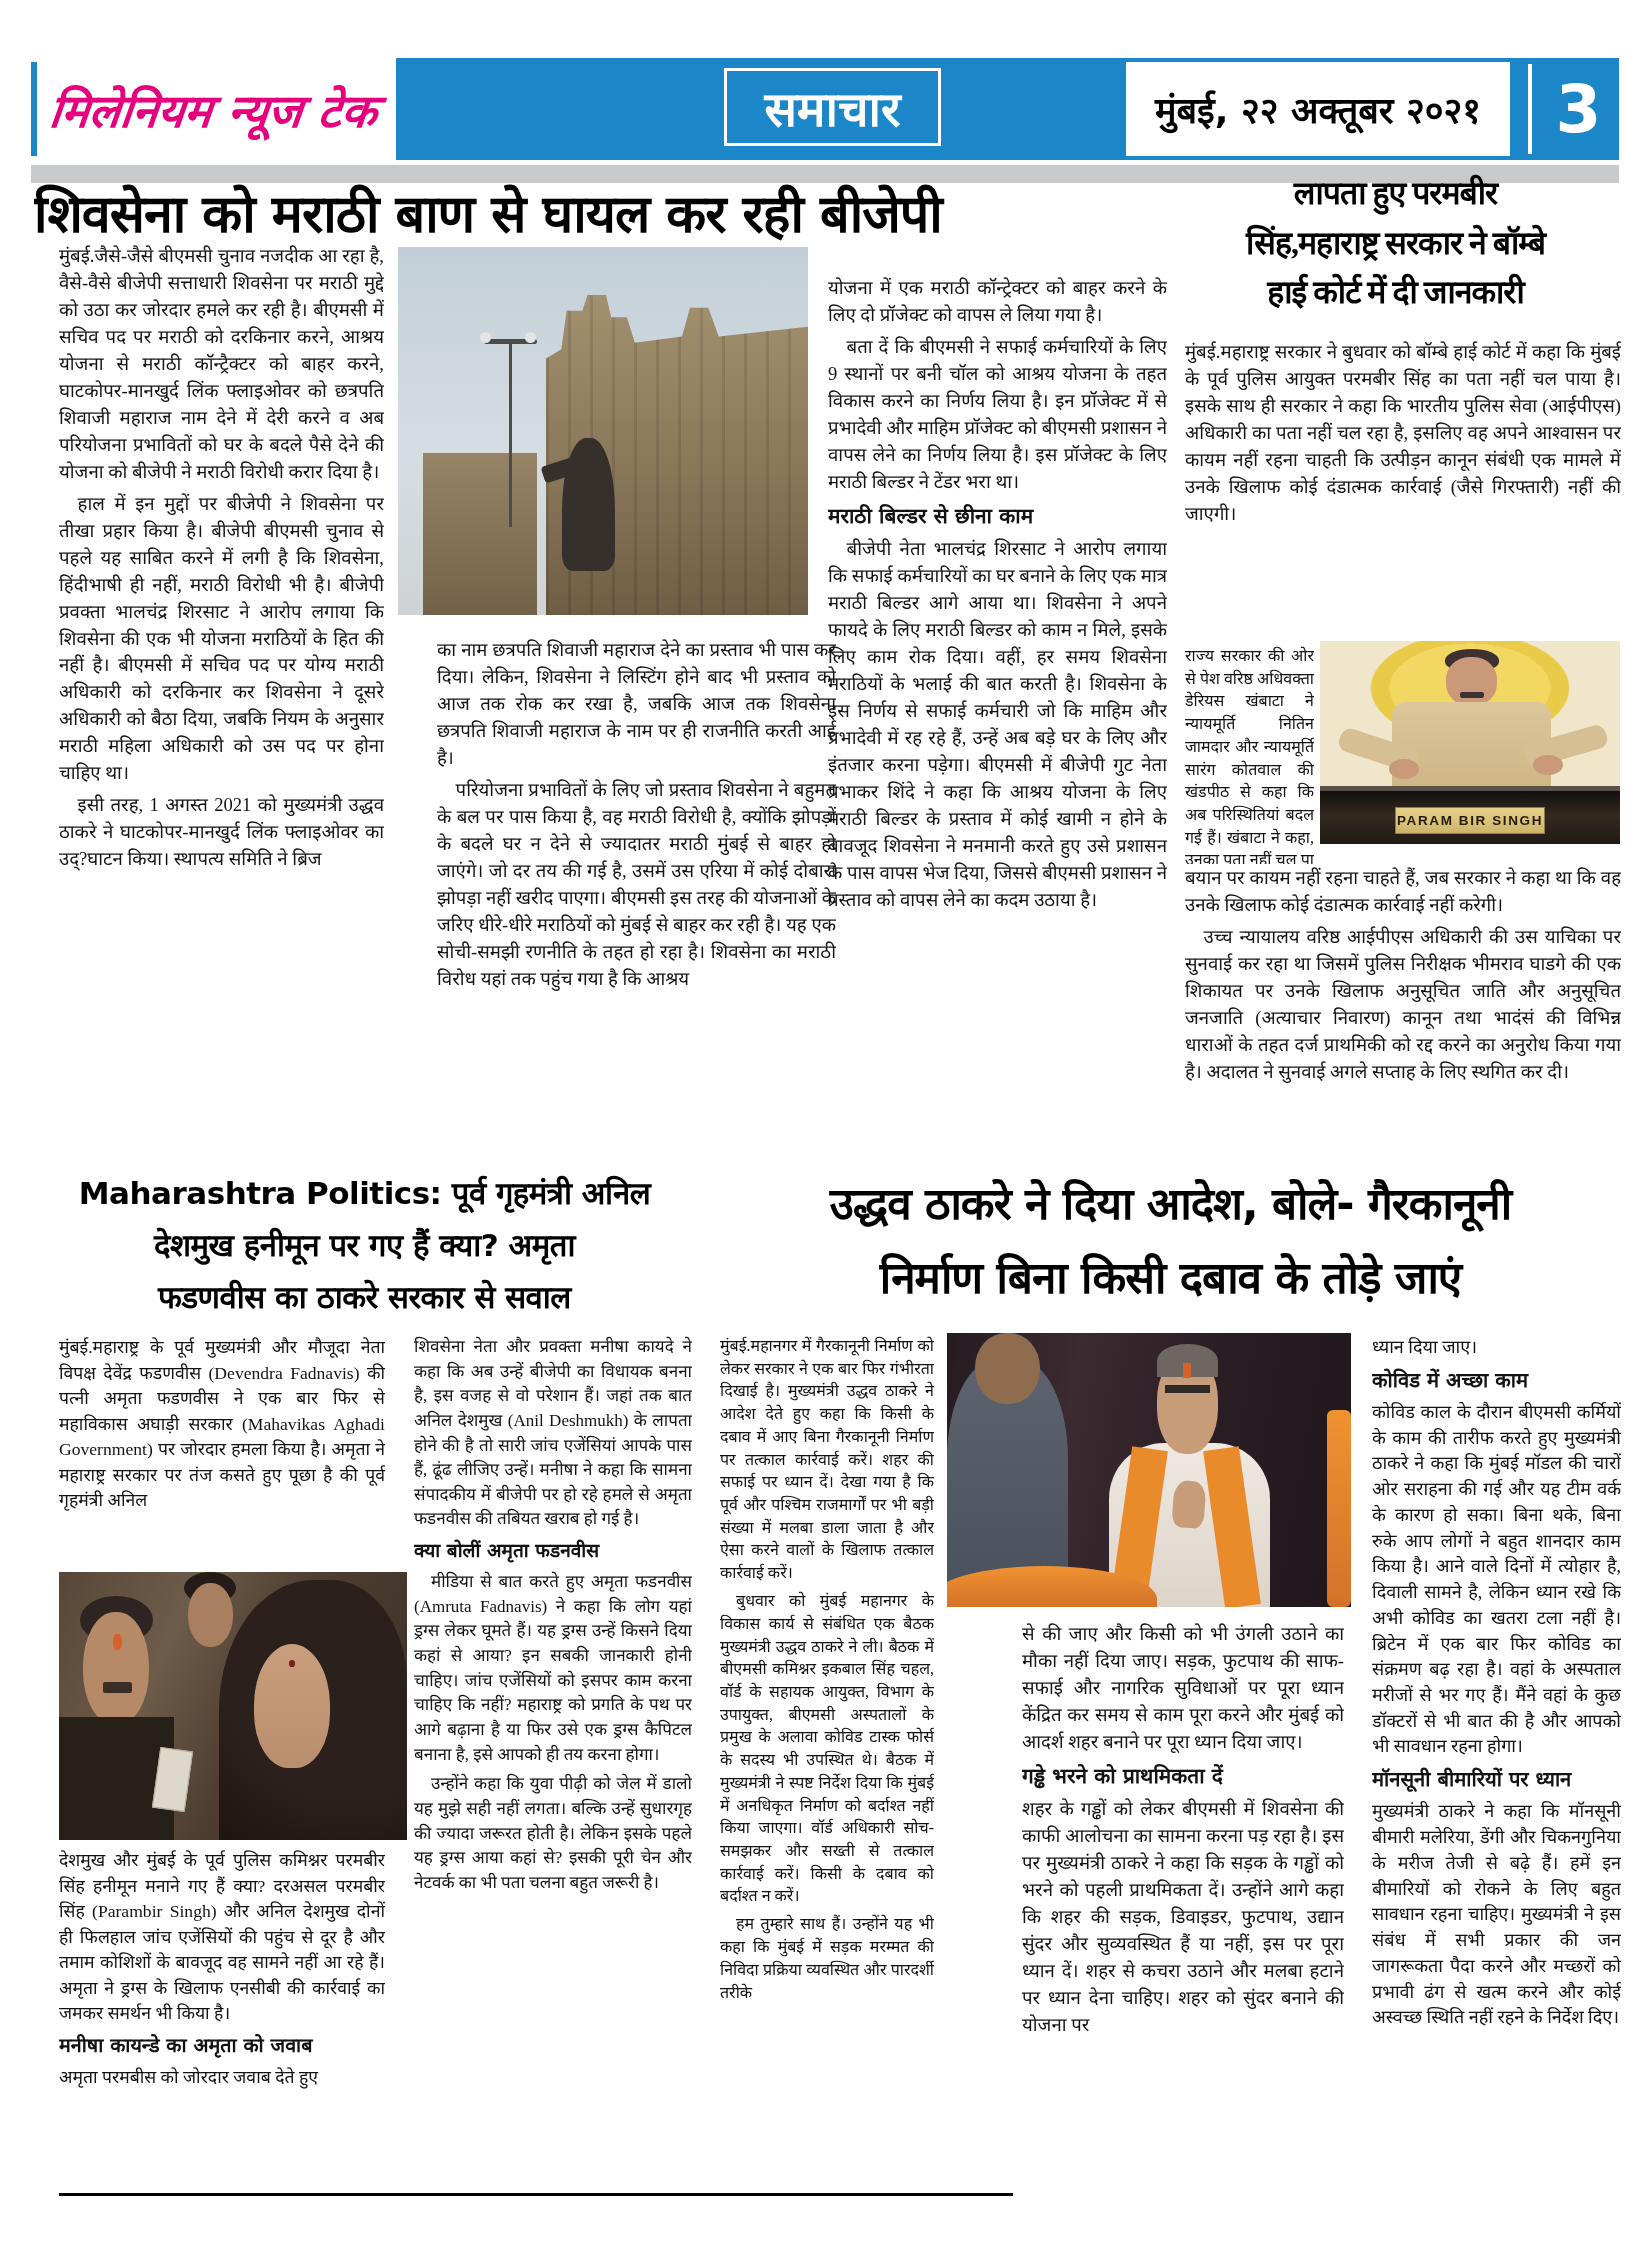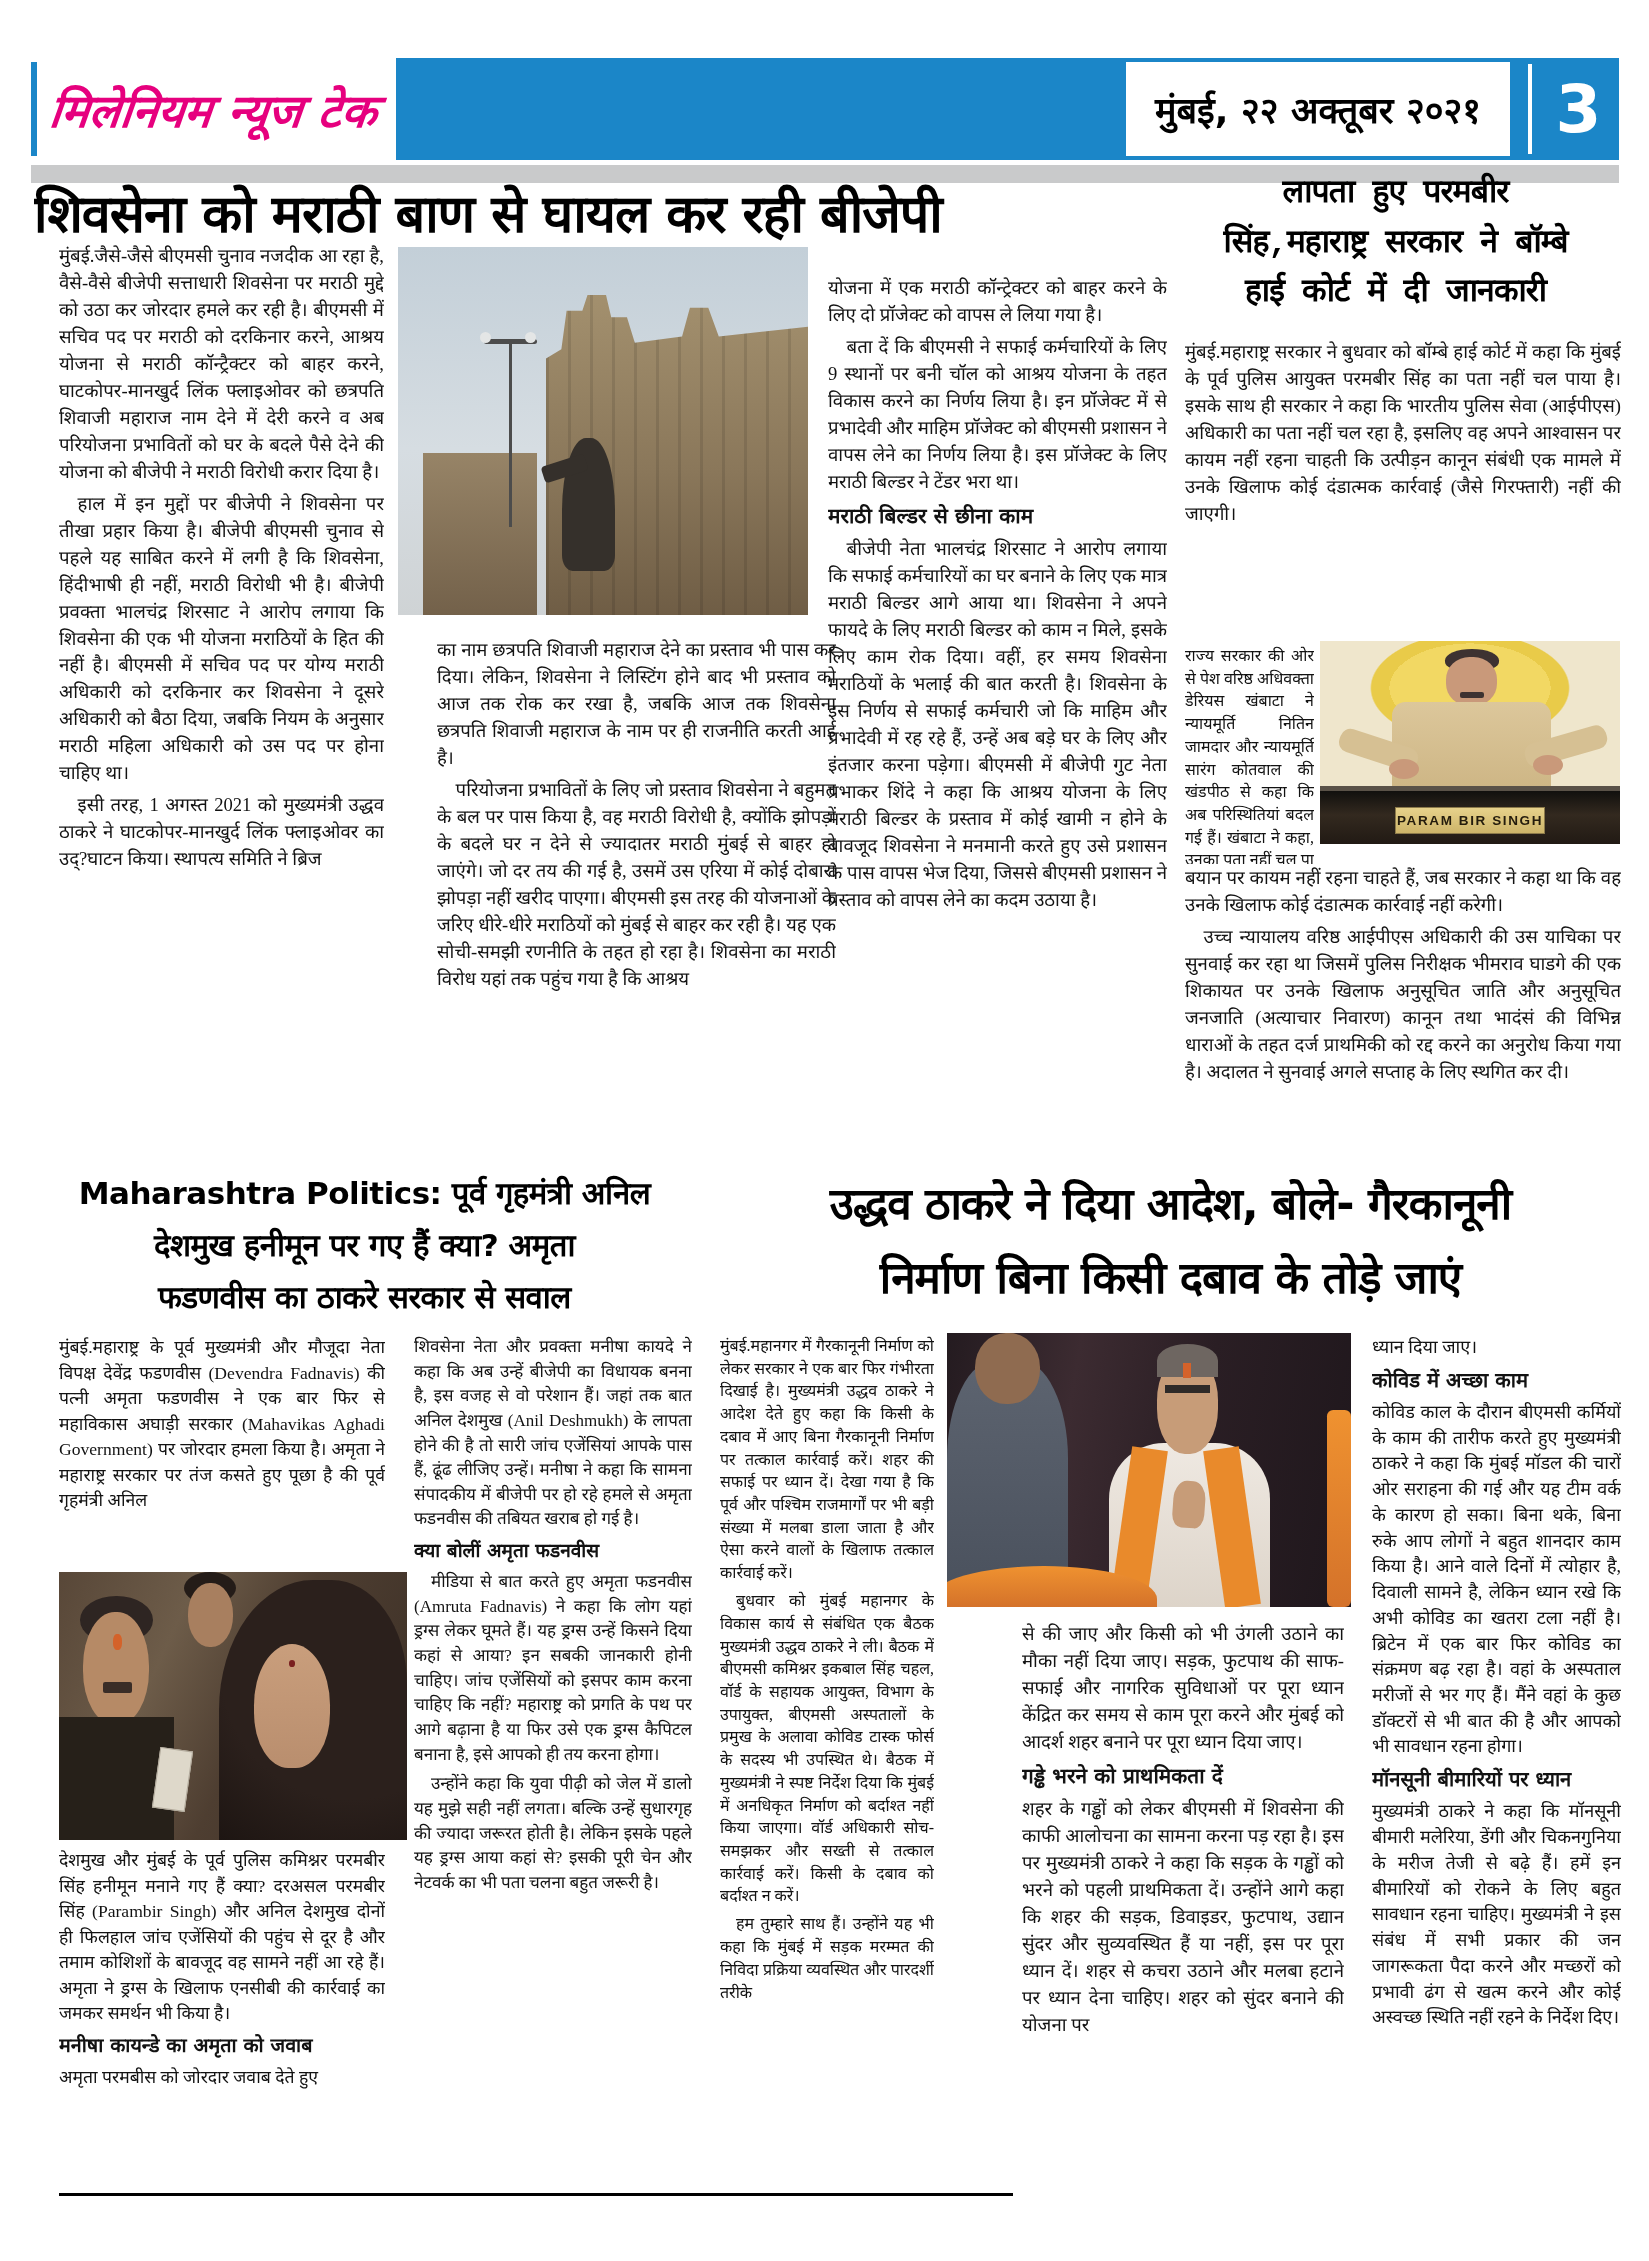--- a/index.html
+++ b/index.html
@@ -24,21 +24,21 @@
   .page-num{position:absolute;left:1141px;top:0;width:83px;height:100%;display:flex;align-items:center;
             justify-content:center;color:#fff;font-family:"DejaVu Sans","Liberation Sans",sans-serif;
             font-weight:bold;font-size:66px;}
   .graybar{position:absolute;left:31px;top:165px;width:1588px;height:17.6px;background:#c9cacb;}
 
   
   .h1-main{position:absolute;left:34px;top:176px;width:1138px;height:78px;overflow:hidden;
            font-family:"DejaVu Sans","Liberation Sans",sans-serif;font-weight:bold;font-size:52px;
            letter-spacing:-1px;white-space:nowrap;color:#000;}
   .h2-block{position:absolute;left:1170px;top:169px;width:451px;text-align:center;color:#000;
-            font-family:Liberation Mono, monospace;font-weight:bold;font-size:32px;
+            font-family:Liberation Serif, serif;font-weight:bold;font-size:32px;
             letter-spacing:-1px;line-height:1.55;}
   .a3h{position:absolute;left:31px;top:1167px;width:667px;text-align:center;color:#000;
        font-family:"DejaVu Sans","Liberation Sans",sans-serif;font-weight:bold;font-size:31px;
        letter-spacing:-0.5px;line-height:1.68;}
   .a4h{position:absolute;left:719px;top:1167px;width:903px;text-align:center;color:#000;
        font-family:"DejaVu Sans","Liberation Sans",sans-serif;font-weight:bold;font-size:44px;
        letter-spacing:-1px;line-height:1.68;}
 
   
   .col{position:absolute;text-align:justify;overflow:hidden;}
@@ -134,20 +134,21 @@
 <body>
 
 <div class="page">
 
   <div class="header">
     <div class="brand-box">
       <div class="brand-bar"></div>
       <div class="brand-text">मिलेनियम न्यूज टेक</div>
     </div>
     <div class="band">
+      <div class="samachar-box">समाचार</div>
       <div class="date-box">मुंबई, २२ अक्तूबर २०२१</div>
       <div class="pipe"></div>
       <div class="page-num">3</div>
     </div>
   </div>
   <div class="graybar"></div>
 
   <div class="h1-main">शिवसेना को मराठी बाण से घायल कर रही बीजेपी</div>
 
   <div class="col a1c1">

